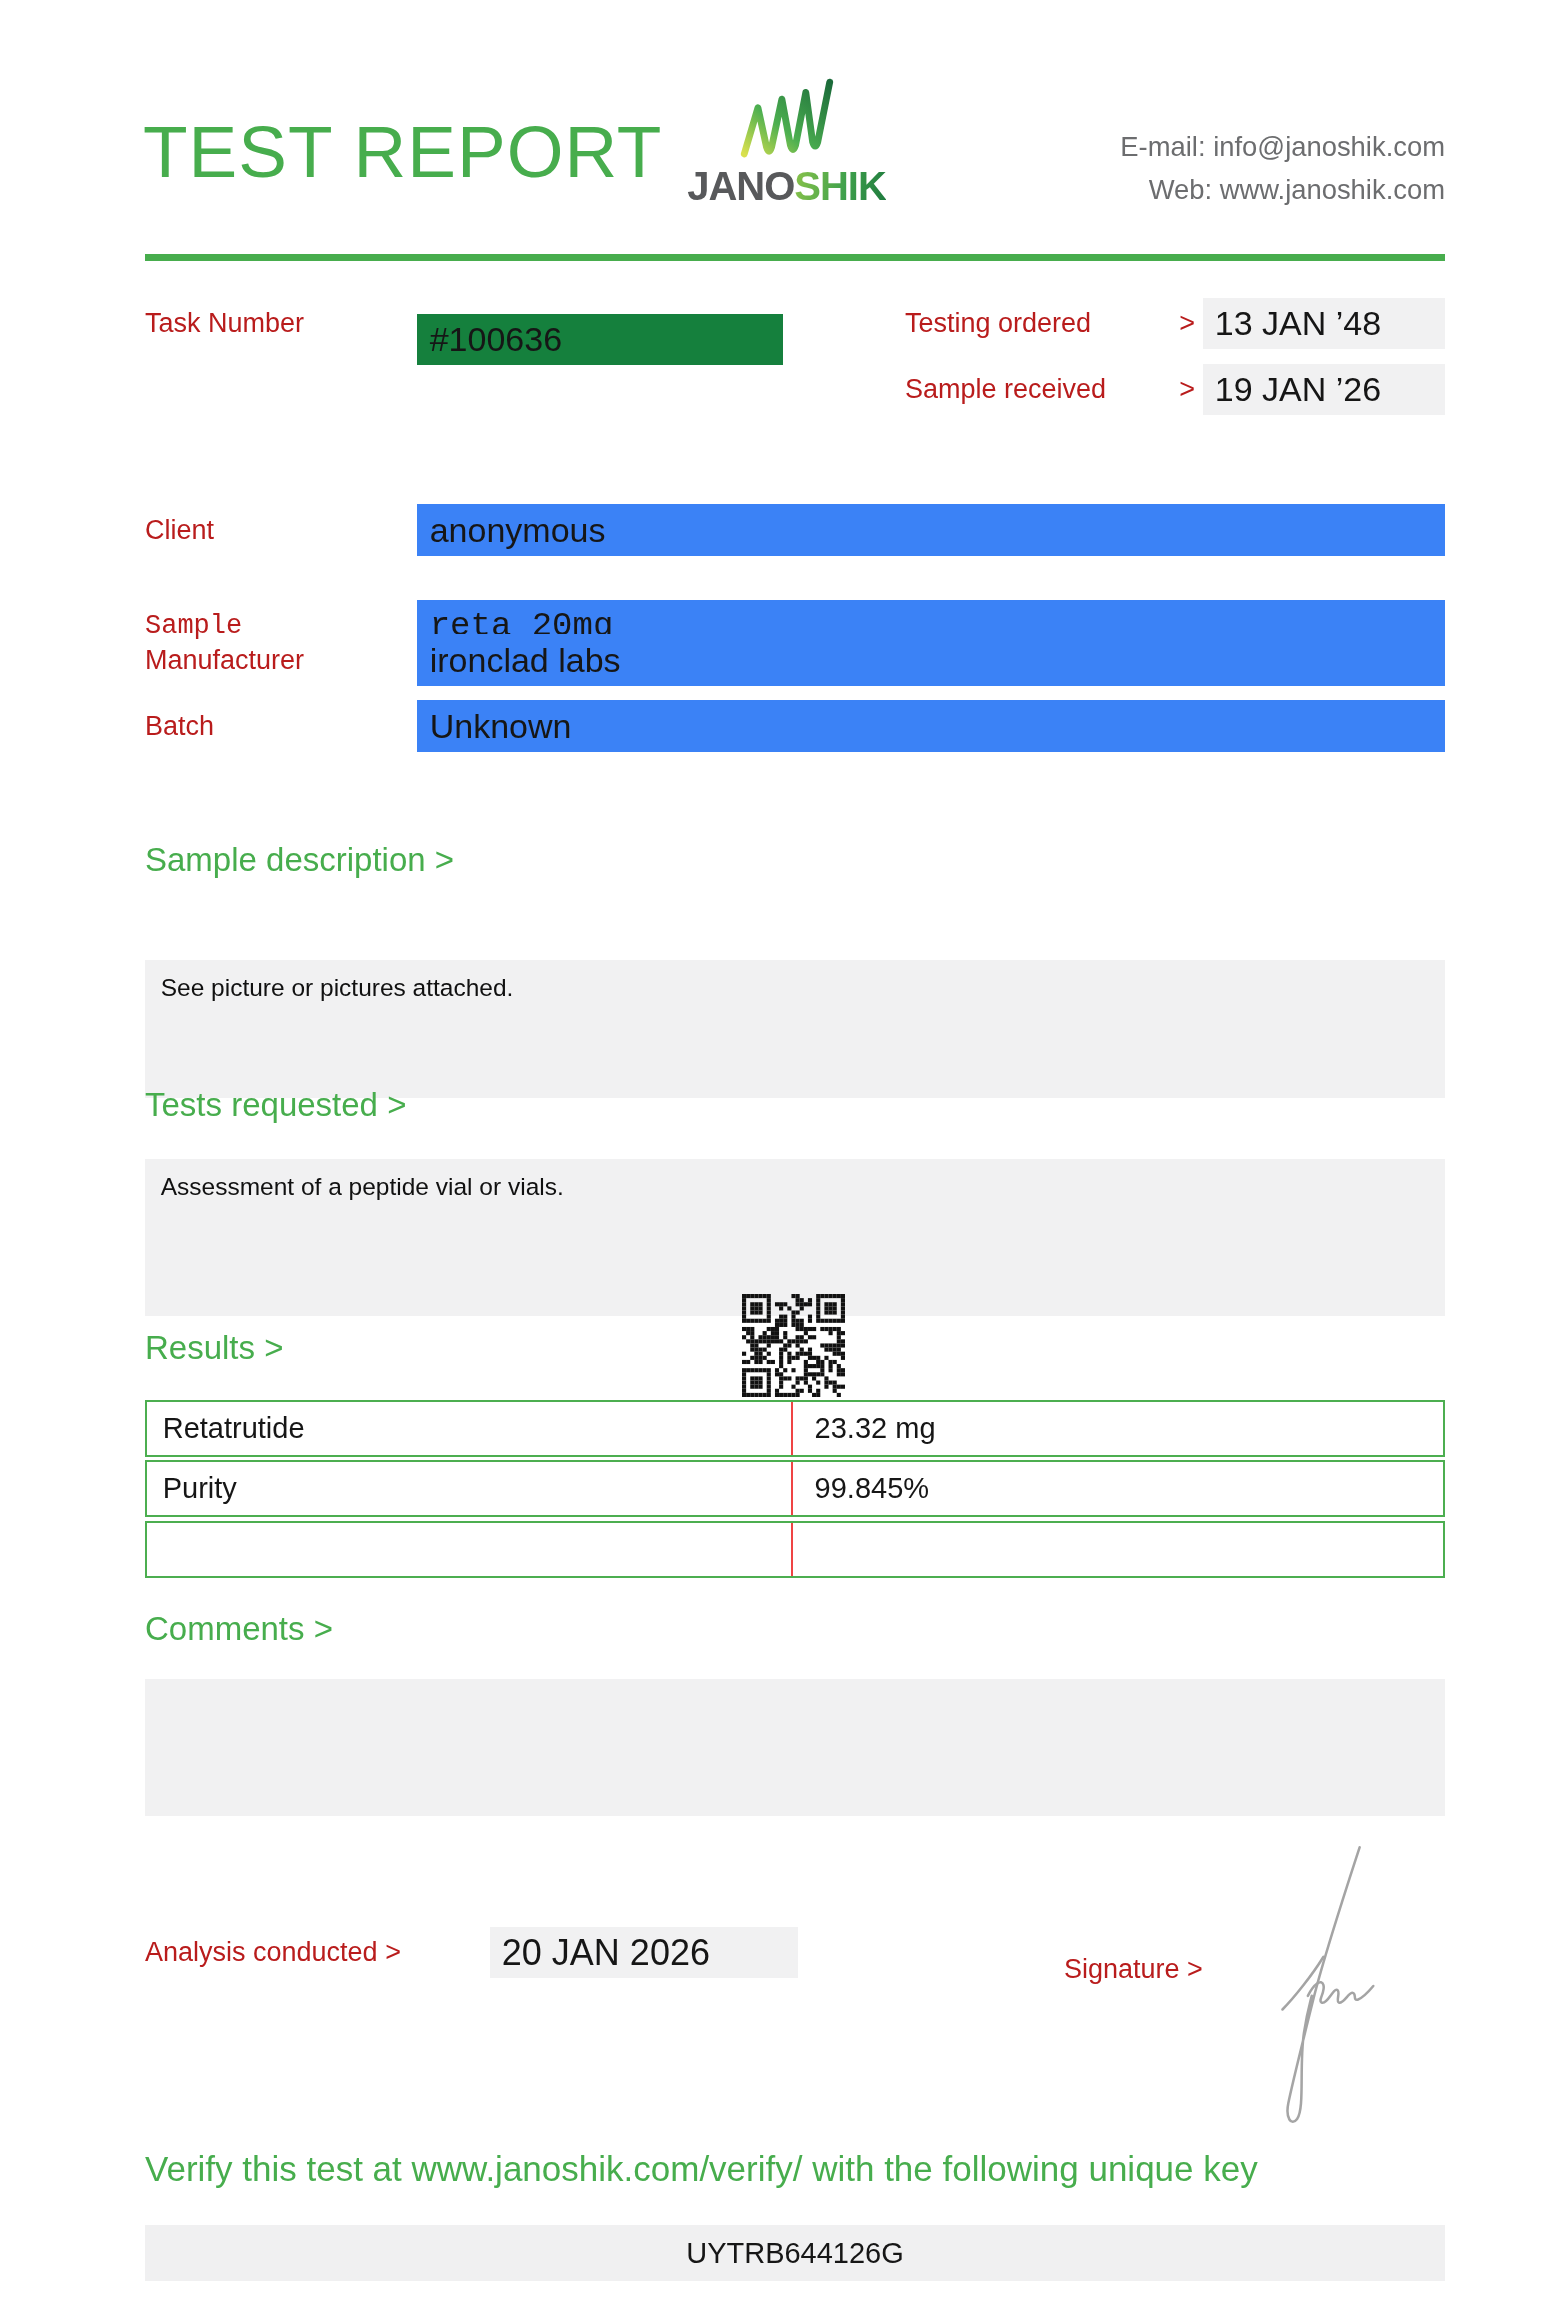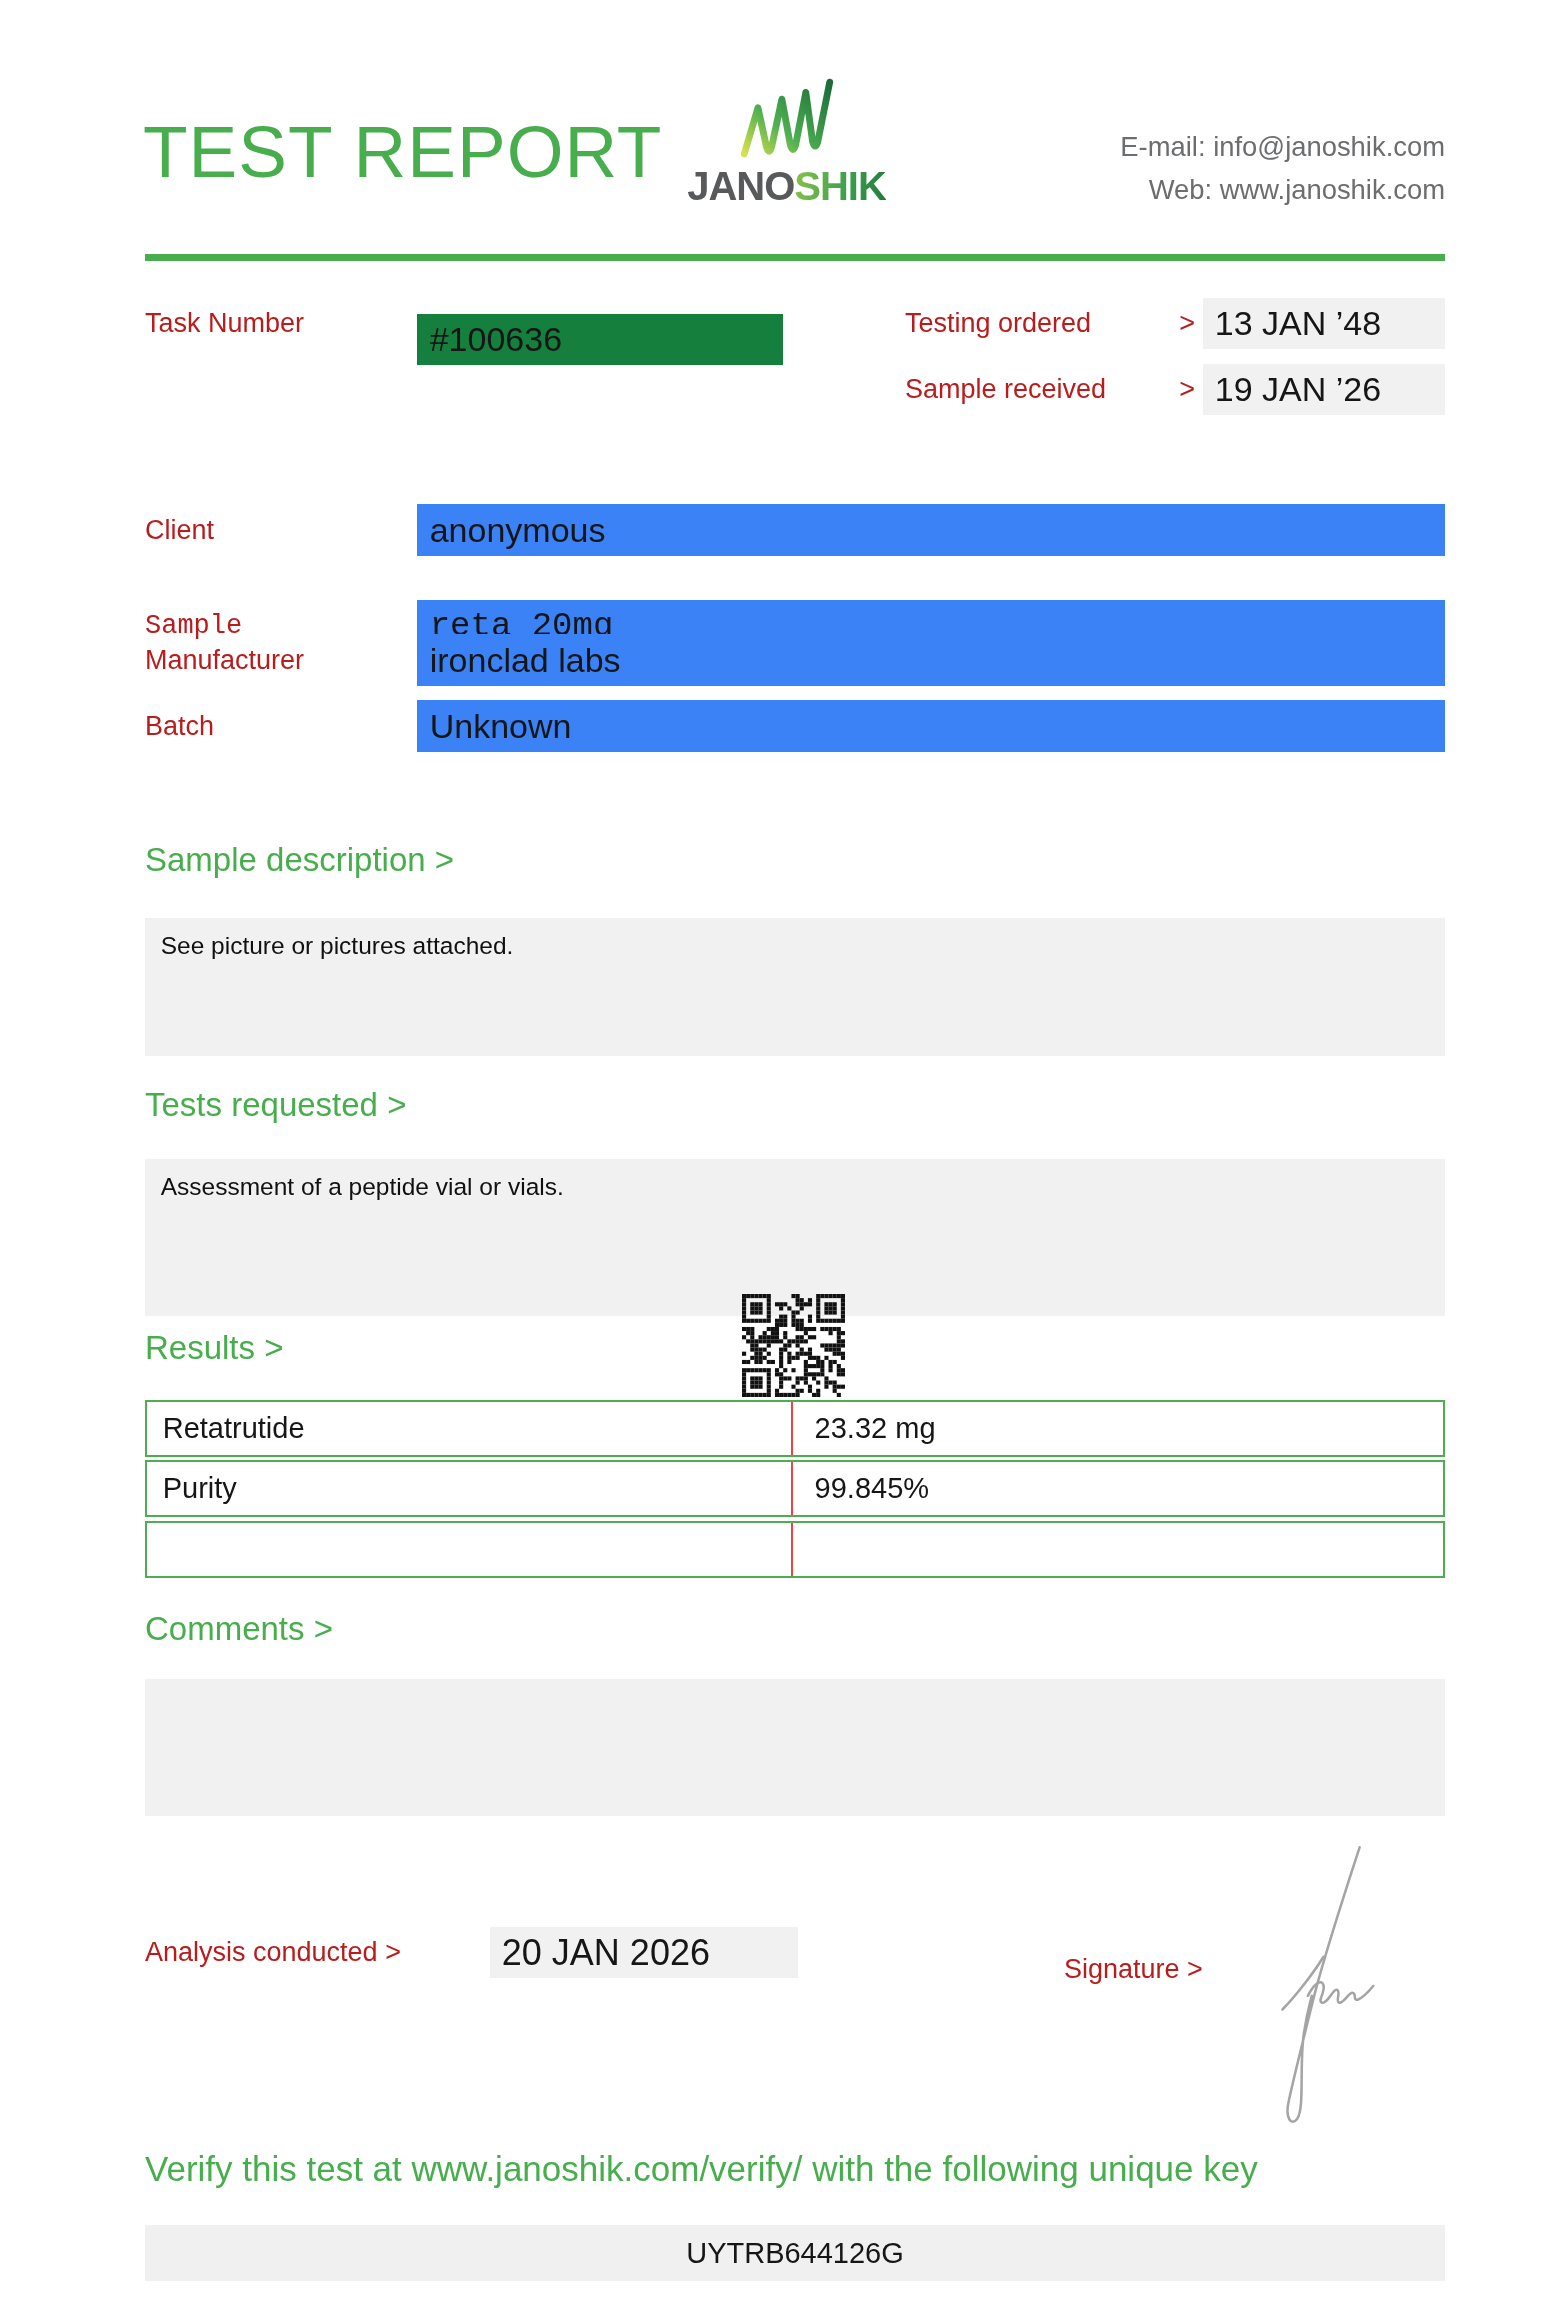--- a/index.html
+++ b/index.html
@@ -29,21 +29,21 @@
 
   
   .info-label { position: absolute; left: 145px; line-height: 52px; }
   .info-box { position: absolute; left: 417px; width: 1028px; height: 52px; background: #3b82f6; line-height: 52px; padding-left: 12.7px; font-size: 34px; }
   .y-client { top: 504px; } .y-sample { top: 600px; font-family: Liberation Mono, monospace; } .y-manufacturer { top: 634px; } .y-batch { top: 700px; }
 
   
   .section-title { position: absolute; left: 145px; color: #47ad4d; font-size: 33px; }
   .t-desc { top: 841px; } .t-tests { top: 1086px; } .t-results { top: 1329px; } .t-comments { top: 1610px; }
   .gray-panel { position: absolute; left: 145px; width: 1300px; background: #f1f1f2; font-size: 24.5px; padding: 13.7px 15.7px; color: #111; }
-  .p-desc { top: 918px; height: 138px; }
+  .p-desc { top: 960px; height: 138px; }
   .p-tests { top: 1159px; height: 157px; }
   .p-comments { top: 1679px; height: 137px; }
 
   .qr { position: absolute; left: 742px; top: 1294px; }
 
   
   .results-table { position: absolute; left: 145px; top: 1400px; width: 1300px; }
   .r-row { display: flex; border: 2px solid #4cae50; margin-bottom: 3.9px; background: #fff; min-height: 53px; }
   .r-row .c1 { width: 646px; border-right: 2px solid #ef4444; padding: 9.8px 0 9.8px 15.7px; font-size: 29px; }
   .r-row .c2 { flex: 1; padding: 9.8px 0 9.8px 21.6px; font-size: 29px; }

